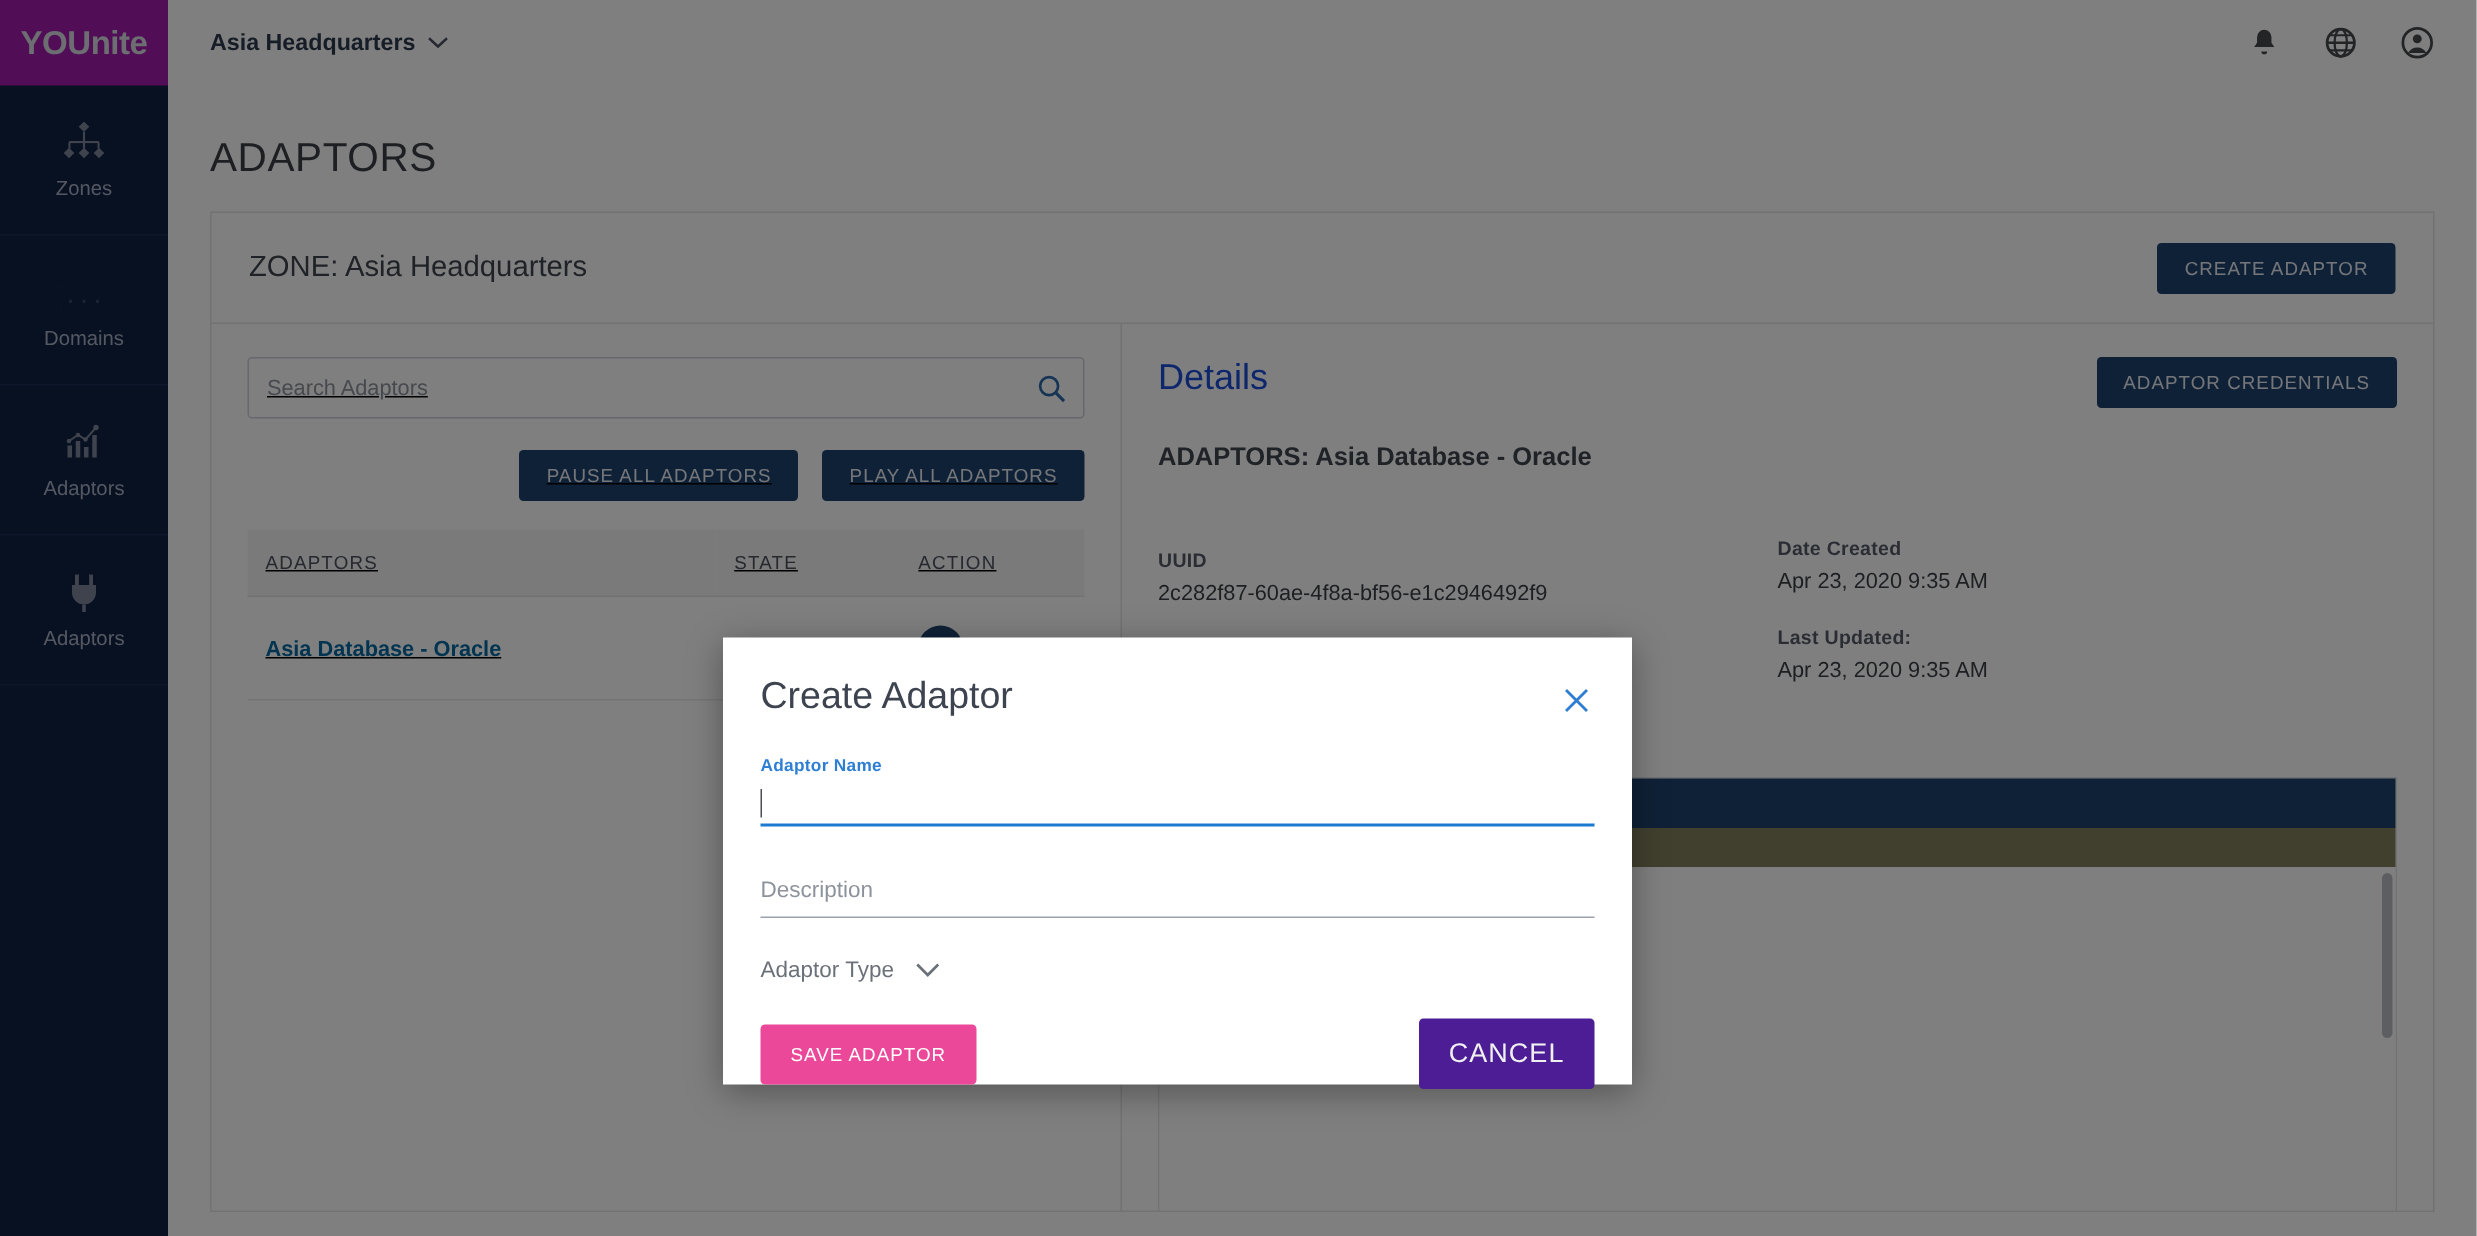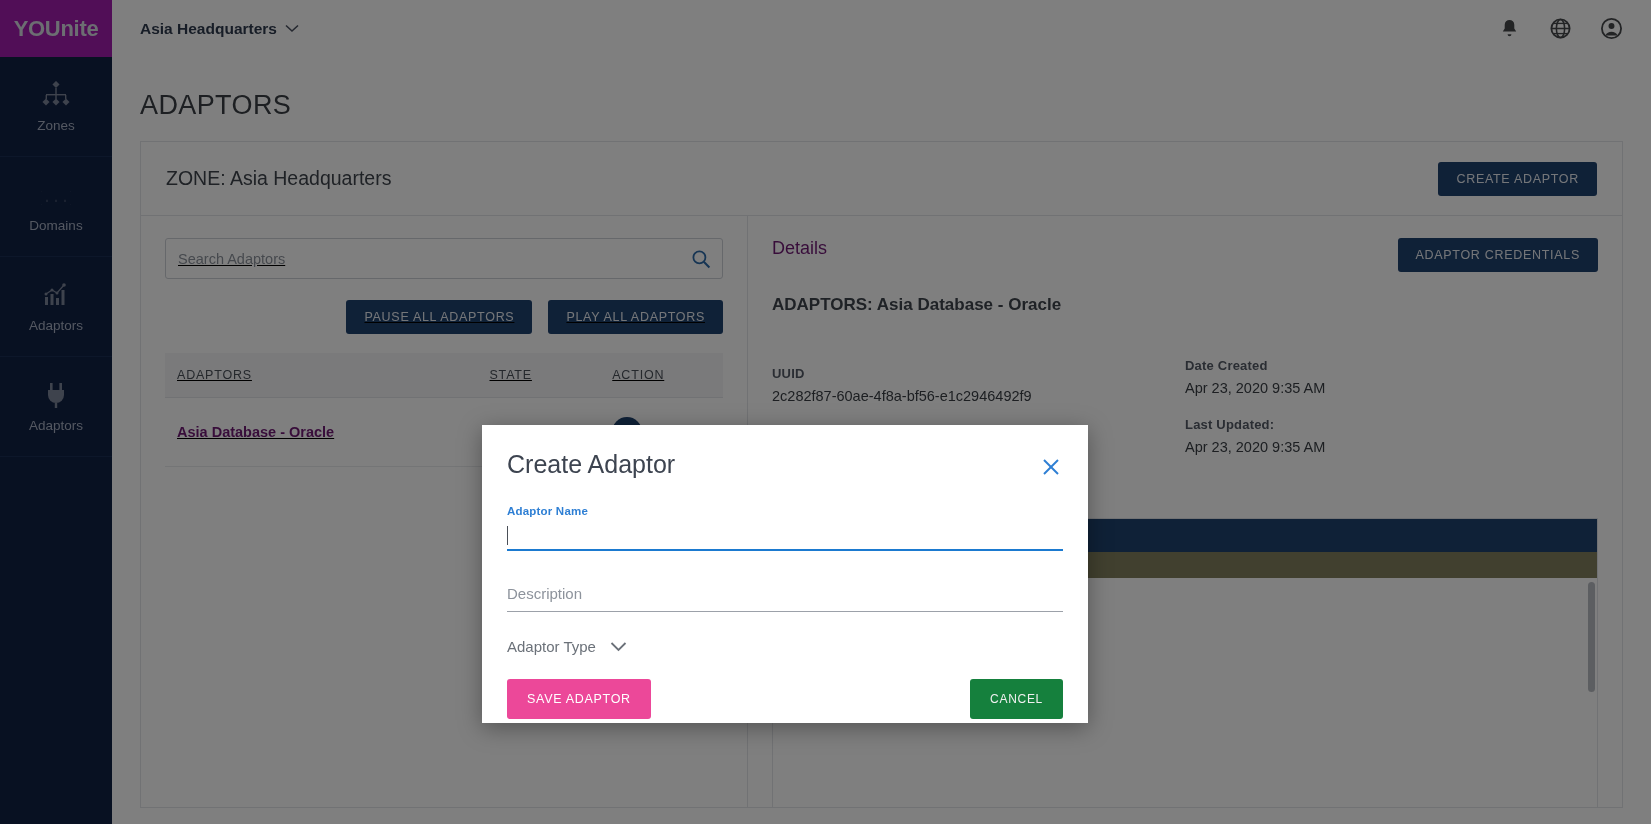--- a/index.html
+++ b/index.html
@@ -105,22 +105,22 @@
   }
   .btn-primary-dark {
     background: #1f426e; color: #e9edf3;
     font-size: 12.5px; padding: 10px 18px;
   }
   .btn-blue {
     background: #ec4899; color: #ffffff;
     font-size: 12.5px; padding: 13px 20px;
   }
   .btn-grey {
-    background: #15803d; color: #f0f0f0;
-    font-size: 12px; padding: 13px 20px;
+    background: #4c1d95; color: #f0f0f0;
+    font-size: 18px; padding: 13px 20px;
   }
   .push-right { margin-left: auto; }
 
   .panel-body { display: flex; height: 592px; }
   .col-left {
     width: 607px;
     border-right: 1px solid #e2e4e8;
     padding: 22px 24px 0 24px;
     text-decoration: underline;
   }
@@ -166,38 +166,38 @@
     border-bottom: 1px solid #e2e4e8;
   }
   table.adaptors thead th:first-child { padding-left: 12px; }
   table.adaptors tbody td {
     padding: 19px 12px;
     font-size: 14px;
     border-bottom: 1px solid #e8eaed;
     vertical-align: middle;
   }
   .adaptor-link {
-    color: #701a75; font-weight: bold; font-size: 14.5px;
+    color: #0369a1; font-weight: bold; font-size: 14.5px;
     cursor: pointer;
   }
   .state-text { color: #3a3f45; font-size: 14px; }
   .action-cell { display: flex; align-items: center; gap: 14px; }
   .circle-btn {
     width: 30px; height: 30px; border-radius: 50%;
     background: #1f426e;
     display: flex; align-items: center; justify-content: center;
     cursor: pointer;
   }
   .circle-btn svg { width: 14px; height: 14px; display: block; }
   .play-icon { width: 16px; height: 16px; cursor: pointer; display: block; }
   .play-icon svg { width: 100%; height: 100%; display: block; }
 
   
   .details-head { display: flex; align-items: flex-start; }
-  .details-title { font-size: 18px; color: #701a75; }
+  .details-title { font-size: 24px; color: #1d4ed8; }
   .details-sub { font-size: 17px; color: #3f454d; padding-top: 23px; font-weight: bold; }
 
   .meta-grid {
     display: flex;
     padding-top: 43px;
     align-items: center;
   }
   .meta-col { width: 50%; }
   .meta-label {
     font-size: 13px; font-weight: bold; color: #545b66;

